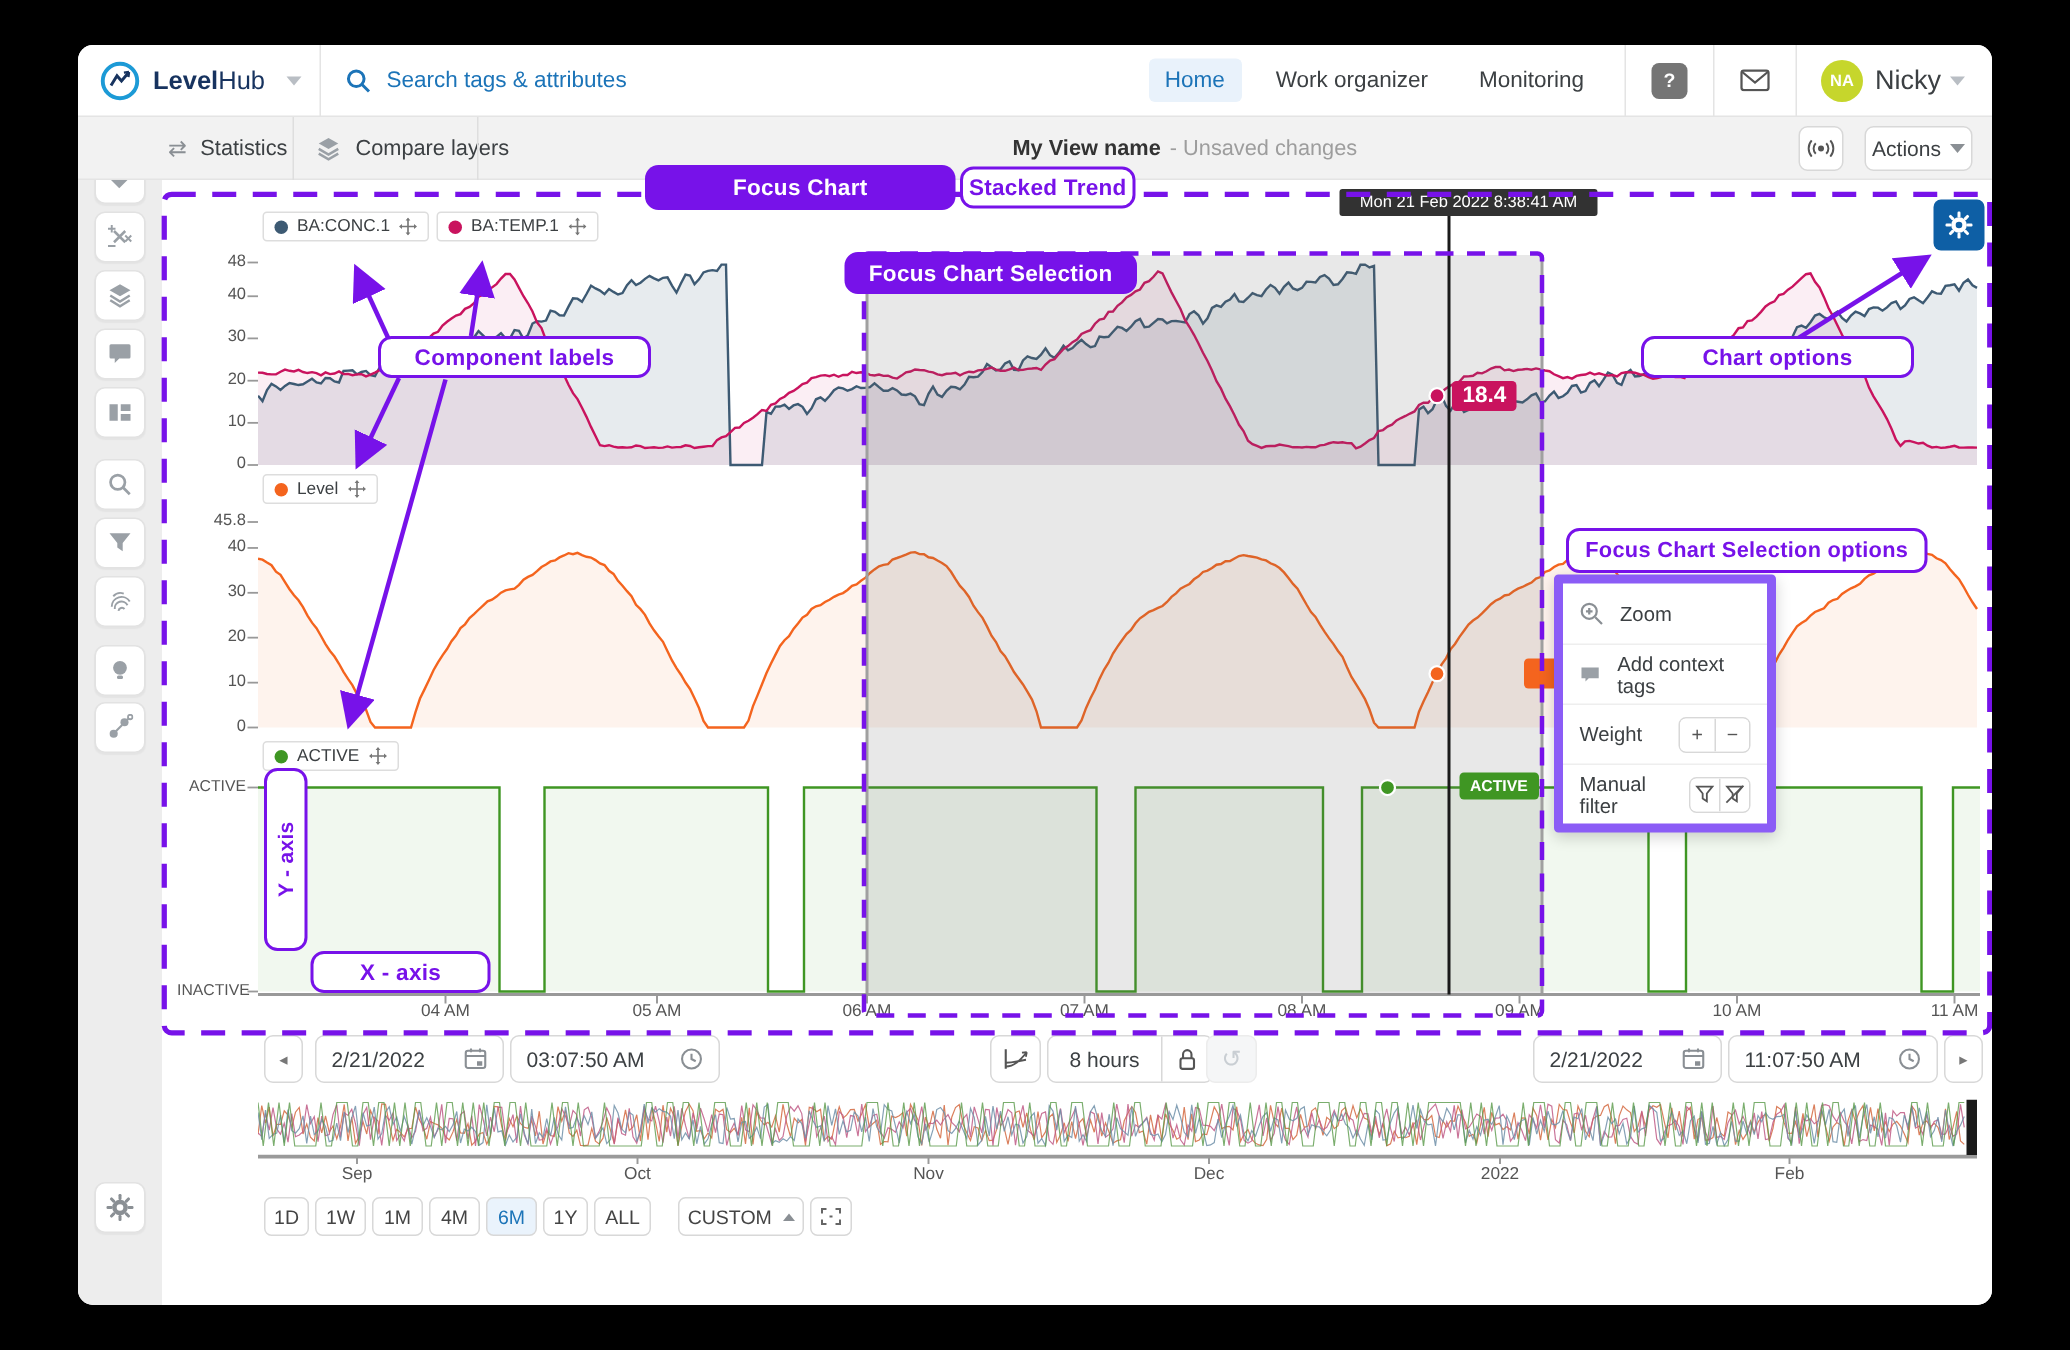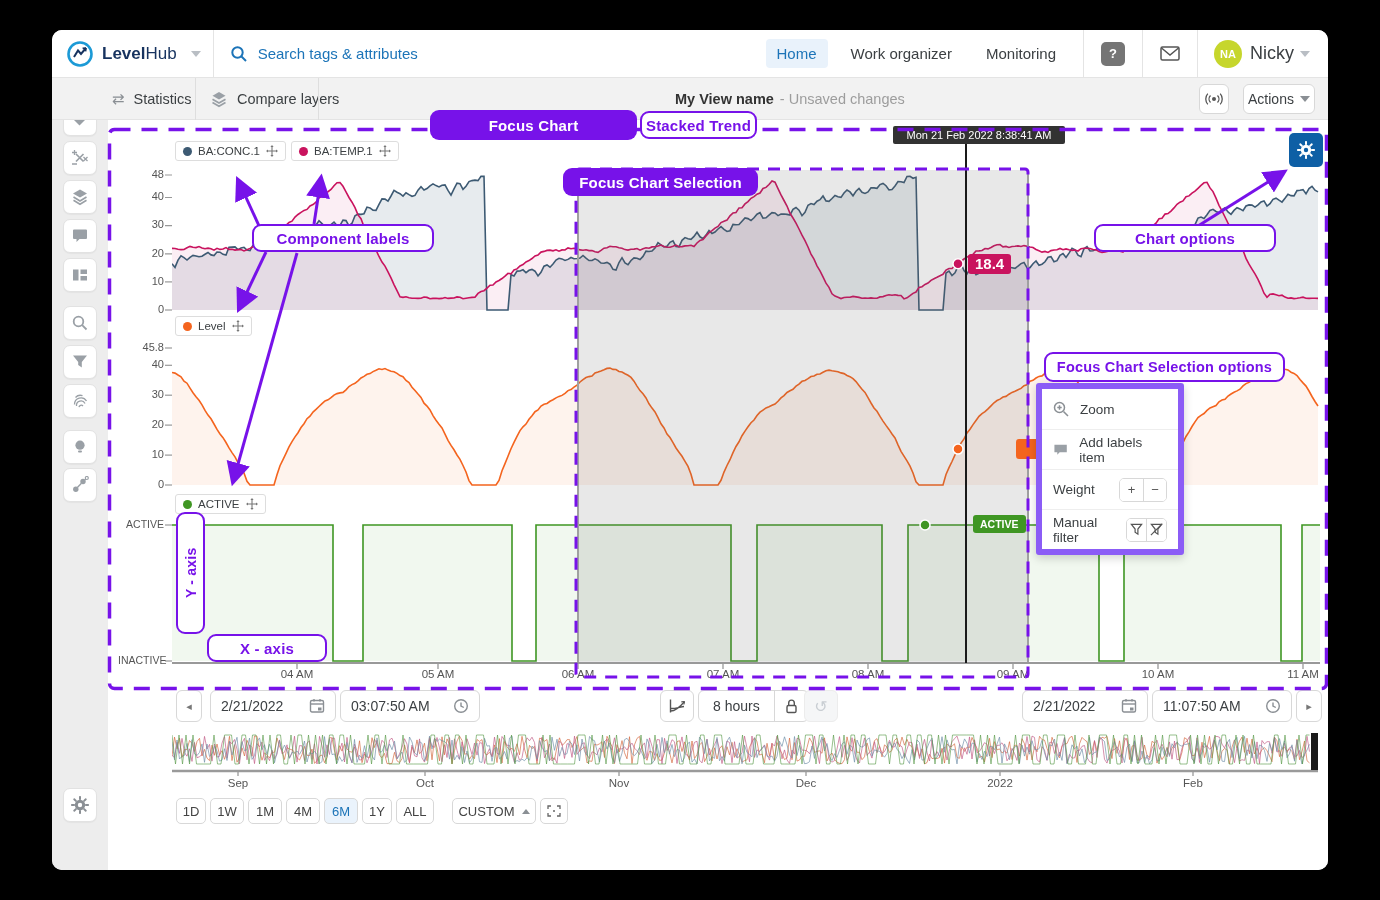--- a/index.html
+++ b/index.html
@@ -409,21 +409,21 @@
       <svg width="16" height="16" viewBox="0 0 16 16">
         <circle cx="6.5" cy="6.5" r="5" fill="none" stroke="#8a8f94" stroke-width="1.5"></circle>
         <path d="M10.5 10.5 L15 15 M6.5 4.3 V8.7 M4.3 6.5 H8.7" stroke="#8a8f94" stroke-width="1.5" fill="none"></path>
       </svg>
       <span>Zoom</span>
     </div>
     <div class="ctx-row">
       <svg width="16" height="15" viewBox="0 0 16 15">
         <path d="M1.5 2.5 H14.5 V10.5 H7 L4.5 13 V10.5 H1.5 Z" fill="#9aa0a6"></path>
       </svg>
-      <span>Add labels item</span>
+      <span>Add context tags</span>
     </div>
     <div class="ctx-row">
       <span>Weight</span>
       <div class="mini-group">
         <div class="mini-btn">+</div>
         <div class="mini-btn">−</div>
       </div>
     </div>
     <div class="ctx-row">
       <span>Manual filter</span>

